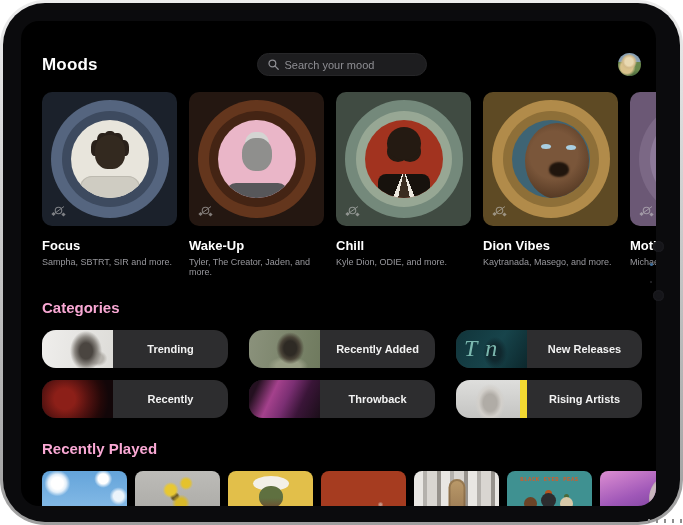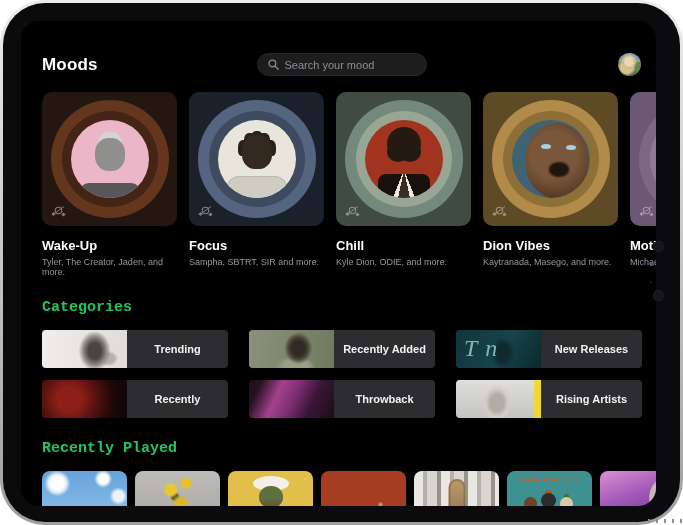--- a/index.html
+++ b/index.html
@@ -60,24 +60,24 @@
   .photo-goodvibes::before { content:""; position:absolute; left:13px; top:3px; width:64px; height:76px; border-radius:50%;
     background:radial-gradient(circle at 45% 42%, #7a563a 0 42%, #5d3f28 70%, #3c2818); }
   .photo-goodvibes::after { content:""; position:absolute; left:29px; top:24px; width:10px; height:5px; border-radius:50%;
     background:#a9cfe2; box-shadow:25px 1px 0 #a9cfe2, 13px 23px 2px 5px #20150d; }
 
   .card-logo { position:absolute; left:9px; bottom:9px; width:15px; height:12px; opacity:.55; }
   .mood-title { color:#fff; font-size:13px; font-weight:700; margin-top:12px; }
   .mood-sub { color:#98989d; font-size:9px; margin-top:4px; }
 
   
-  .section-h { color:#22c55e; font-size:15px; font-weight:700; margin:22px 0 0 21px;font-family:Liberation Mono, monospace; }
+  .section-h { color:#f9a8d4; font-size:15px; font-weight:700; margin:22px 0 0 21px; }
   .cat-grid { display:grid; grid-template-columns:repeat(3,186px); gap:12px 21px; margin:14px 0 0 21px; }
-  .cat-tile { display:flex; height:38px; border-radius:4px; overflow:hidden; background:#2d2d2f; }
-  .cat-thumb { flex:none; width:85px; position:relative; }
+  .cat-tile { display:flex; height:38px; border-radius:14px; overflow:hidden; background:#2d2d2f; }
+  .cat-thumb { flex:none; width:71px; position:relative; }
   .cat-label-wrap { flex:1; display:flex; align-items:center; justify-content:center; }
   .cat-label { color:#f2f2f2; font-size:11px; font-weight:600; }
 
   .thumb-trending { background:
       radial-gradient(ellipse 16px 20px at 62% 55%, #4a4540 0 40%, #8a8680 70%, rgba(0,0,0,0) 100%),
       radial-gradient(ellipse 10px 8px at 78% 75%, #b5b2ac 0 60%, rgba(0,0,0,0) 100%),
       linear-gradient(100deg,#efeeec,#dddcd8); }
   .thumb-recent { background:
       radial-gradient(ellipse 14px 16px at 58% 48%, #2e2a24 0 45%, #4a4438 70%, rgba(0,0,0,0) 100%),
       radial-gradient(ellipse 20px 10px at 55% 95%, #9aa086 0 60%, rgba(0,0,0,0) 100%),
@@ -156,49 +156,49 @@
             <line x1="9" y1="9" x2="13" y2="13" stroke="#8e8e93" stroke-width="1.6" stroke-linecap="round"></line>
           </svg>
           <span class="search-ph">Search your mood</span>
         </div>
         <div class="avatar"></div>
       </div>
 
       <div class="moods-row">
 
         <div class="mood-card">
+          <div class="mood-art" style="--bg:#1b212b;--r1:#55657f;--r2:#3d4a5f;--ph:#e8e5dc">
+            <div class="ring r1"></div>
+            <div class="ring r2"></div>
+            <div class="photo photo-focus"></div>
+            <svg class="card-logo" viewBox="0 0 30 24">
+              <line x1="4" y1="19" x2="26" y2="3" stroke="#cfcfcf" stroke-width="2"></line>
+              <circle cx="15" cy="11" r="6.5" fill="none" stroke="#cfcfcf" stroke-width="2.2"></circle>
+              <rect x="2" y="15" width="6" height="6" fill="#cfcfcf" transform="rotate(45 5 18)"></rect>
+              <rect x="22" y="16" width="6" height="6" fill="#cfcfcf" transform="rotate(45 25 19)"></rect>
+            </svg>
+          </div>
+          <div class="mood-title">Focus</div>
+          <div class="mood-sub">Sampha, SBTRT, SIR and more.</div>
+        </div>
+
+        <div class="mood-card">
           <div class="mood-art" style="--bg:#241711;--r1:#64361d;--r2:#442414;--ph:#eab6c8">
             <div class="ring r1"></div>
             <div class="ring r2"></div>
             <div class="photo photo-wakeup"></div>
             <svg class="card-logo" viewBox="0 0 30 24">
               <line x1="4" y1="19" x2="26" y2="3" stroke="#cfcfcf" stroke-width="2"></line>
               <circle cx="15" cy="11" r="6.5" fill="none" stroke="#cfcfcf" stroke-width="2.2"></circle>
               <rect x="2" y="15" width="6" height="6" fill="#cfcfcf" transform="rotate(45 5 18)"></rect>
               <rect x="22" y="16" width="6" height="6" fill="#cfcfcf" transform="rotate(45 25 19)"></rect>
             </svg>
           </div>
           <div class="mood-title">Wake-Up</div>
           <div class="mood-sub">Tyler, The Creator, Jaden, and more.</div>
-        </div>
-
-        <div class="mood-card">
-          <div class="mood-art" style="--bg:#1b212b;--r1:#55657f;--r2:#3d4a5f;--ph:#e8e5dc">
-            <div class="ring r1"></div>
-            <div class="ring r2"></div>
-            <div class="photo photo-focus"></div>
-            <svg class="card-logo" viewBox="0 0 30 24">
-              <line x1="4" y1="19" x2="26" y2="3" stroke="#cfcfcf" stroke-width="2"></line>
-              <circle cx="15" cy="11" r="6.5" fill="none" stroke="#cfcfcf" stroke-width="2.2"></circle>
-              <rect x="2" y="15" width="6" height="6" fill="#cfcfcf" transform="rotate(45 5 18)"></rect>
-              <rect x="22" y="16" width="6" height="6" fill="#cfcfcf" transform="rotate(45 25 19)"></rect>
-            </svg>
-          </div>
-          <div class="mood-title">Focus</div>
-          <div class="mood-sub">Sampha, SBTRT, SIR and more.</div>
         </div>
 
         <div class="mood-card">
           <div class="mood-art" style="--bg:#404b42;--r1:#74897b;--r2:#97a794;--ph:#a2331f">
             <div class="ring r1"></div>
             <div class="ring r2"></div>
             <div class="photo photo-chill"></div>
             <svg class="card-logo" viewBox="0 0 30 24">
               <line x1="4" y1="19" x2="26" y2="3" stroke="#cfcfcf" stroke-width="2"></line>
               <circle cx="15" cy="11" r="6.5" fill="none" stroke="#cfcfcf" stroke-width="2.2"></circle>

